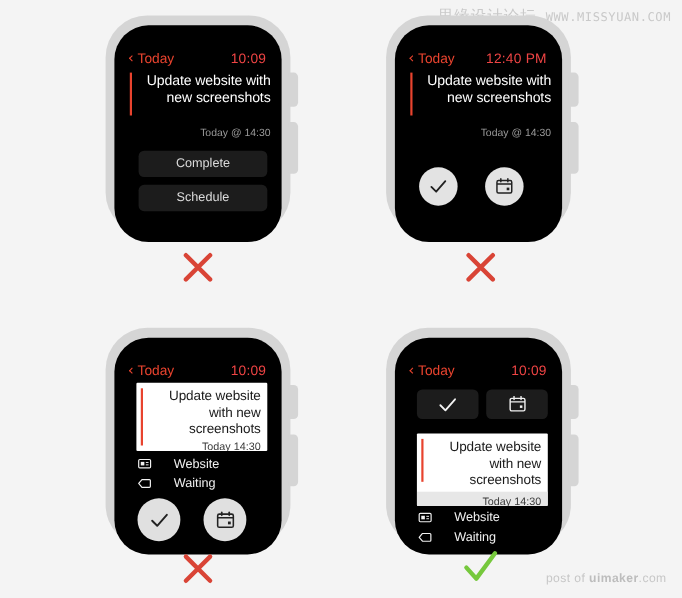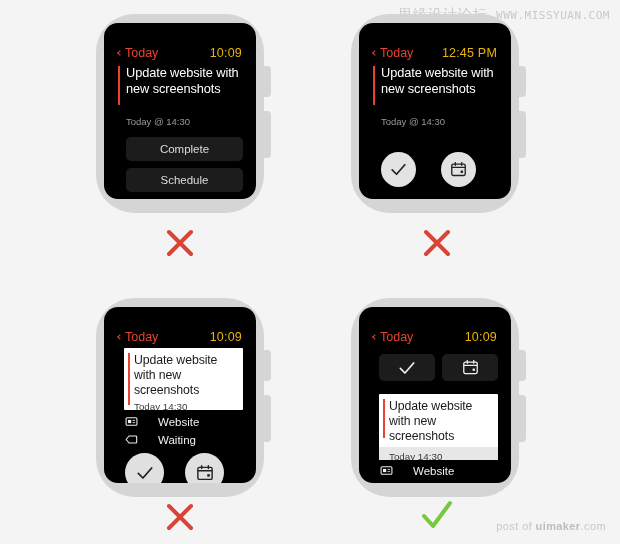--- a/index.html
+++ b/index.html
@@ -72,24 +72,25 @@
     border-radius: 0 4px 4px 0;
   }
   .crown    { top: 52px; height: 31px; }
   .side-btn { top: 97px; height: 47px; }
 
   .screen {
     position: absolute;
     left: 8px;
     top: 9px;
     width: 152px;
-    height: 176px;
+    height: 197px;
     background: #000;
-    border-radius: 14px;
+    border-radius: 31px;
     overflow: hidden;
+    text-align: right;
   }
 
   
   .statusbar {
     position: absolute;
     left: 0; right: 0;
     top: 22px;
     height: 16px;
     display: flex;
     align-items: center;
@@ -107,21 +108,21 @@
     display: inline-block;
     width: 4px; height: 4px;
     border-left: 1.4px solid #e8432e;
     border-bottom: 1.4px solid #e8432e;
     transform: rotate(45deg);
     position: relative;
     top: 0px;
     margin-right: 2px;
   }
   .clock {
-    color: #eab308;
+    color: #ef4444;
     font-size: 12.5px;
     letter-spacing: 0.2px;
   }
 
   
   .dark-task {
     position: absolute;
     left: 22px;
     top: 42px;
     right: 10px;
@@ -322,21 +323,21 @@
     <div class="crown"></div>
     <div class="side-btn"></div>
 
     <div class="screen">
 
       <div class="statusbar">
         <div class="back">
           <span class="chev"></span>
           <span>Today</span>
         </div>
-        <div class="clock">12:45 PM</div>
+        <div class="clock">12:40 PM</div>
       </div>
 
       <div class="dark-task">
         <div class="bar"></div>
         <div class="title">Update website with new screenshots</div>
         <div class="meta">Today @ 14:30</div>
       </div>
 
       <div class="round-btn r1">
         <svg width="19" height="19" viewBox="0 0 24 24">

